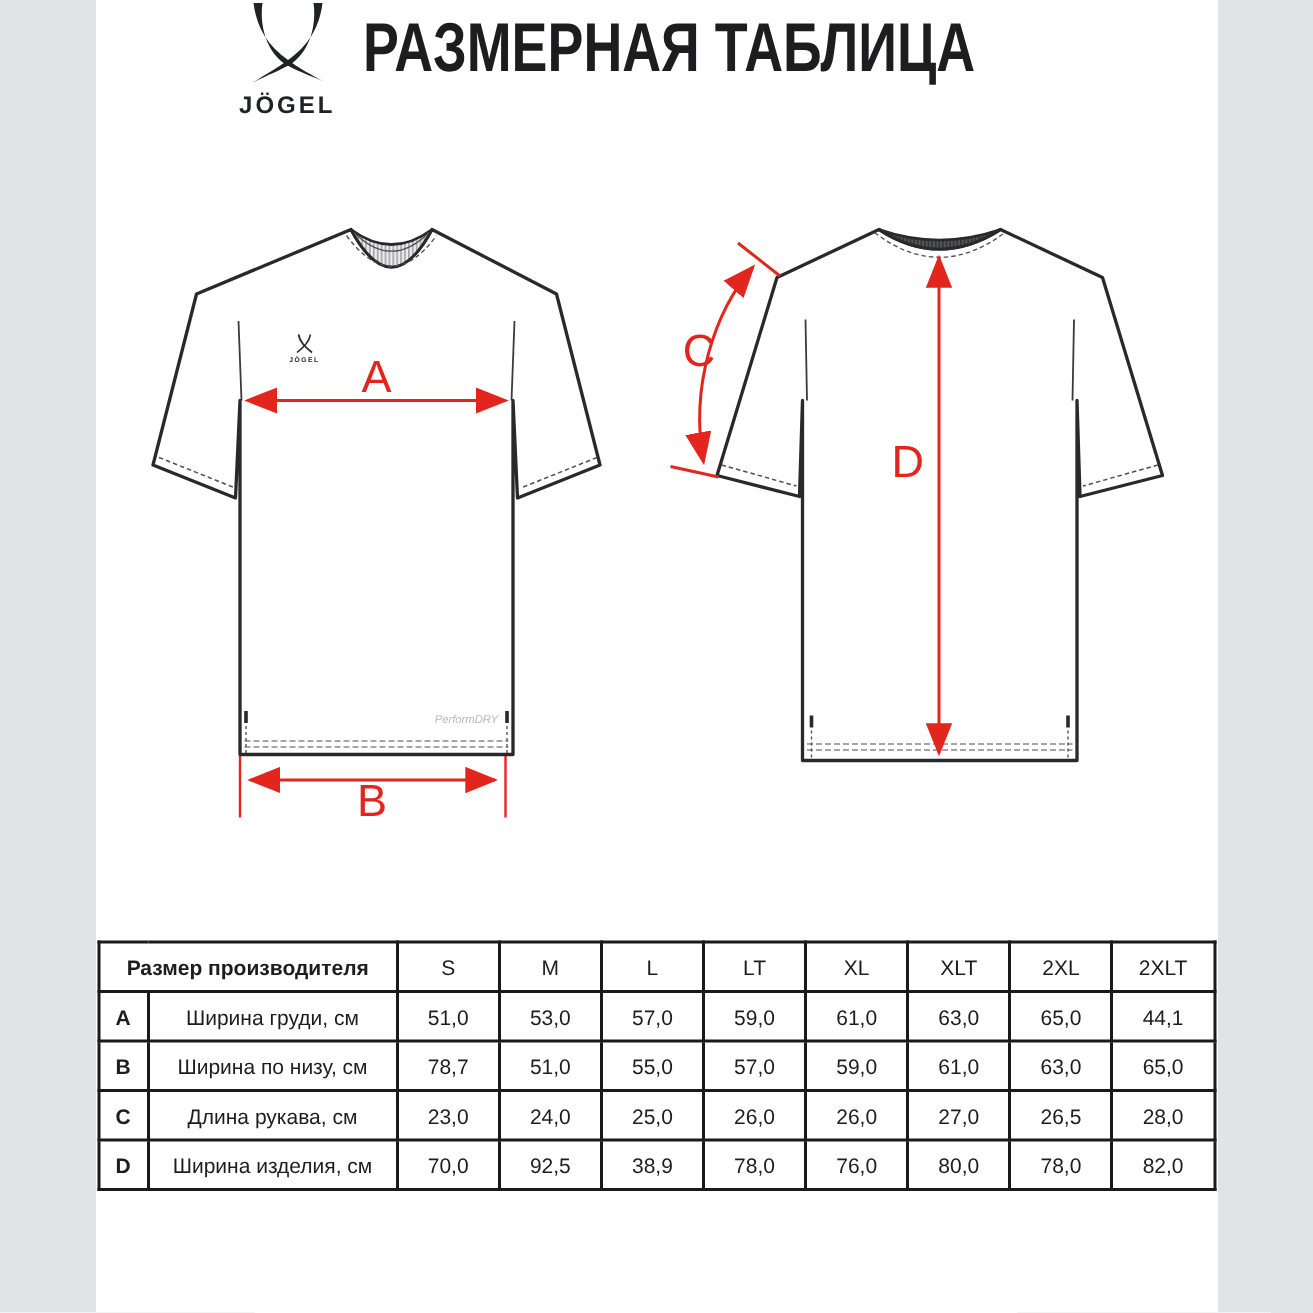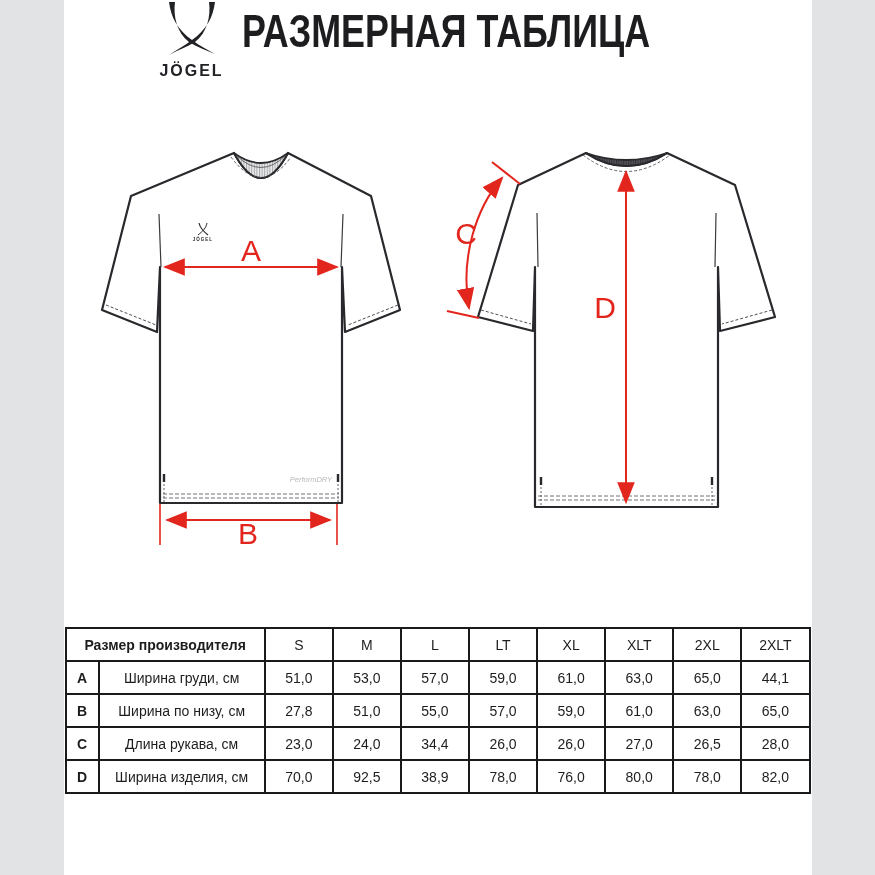--- a/index.html
+++ b/index.html
@@ -174,35 +174,35 @@
         <td>57,0</td>
         <td>59,0</td>
         <td>61,0</td>
         <td>63,0</td>
         <td>65,0</td>
         <td>44,1</td>
       </tr>
       <tr>
         <td class="b">B</td>
         <td class="param">Ширина по низу, см</td>
-        <td>27,8</td>
+        <td>78,7</td>
         <td>51,0</td>
         <td>55,0</td>
         <td>57,0</td>
         <td>59,0</td>
         <td>61,0</td>
         <td>63,0</td>
         <td>65,0</td>
       </tr>
       <tr>
         <td class="b">C</td>
         <td class="param">Длина рукава, см</td>
         <td>23,0</td>
         <td>24,0</td>
-        <td>34,4</td>
+        <td>25,0</td>
         <td>26,0</td>
         <td>26,0</td>
         <td>27,0</td>
         <td>26,5</td>
         <td>28,0</td>
       </tr>
       <tr>
         <td class="b">D</td>
         <td class="param">Ширина изделия, см</td>
         <td>70,0</td>

